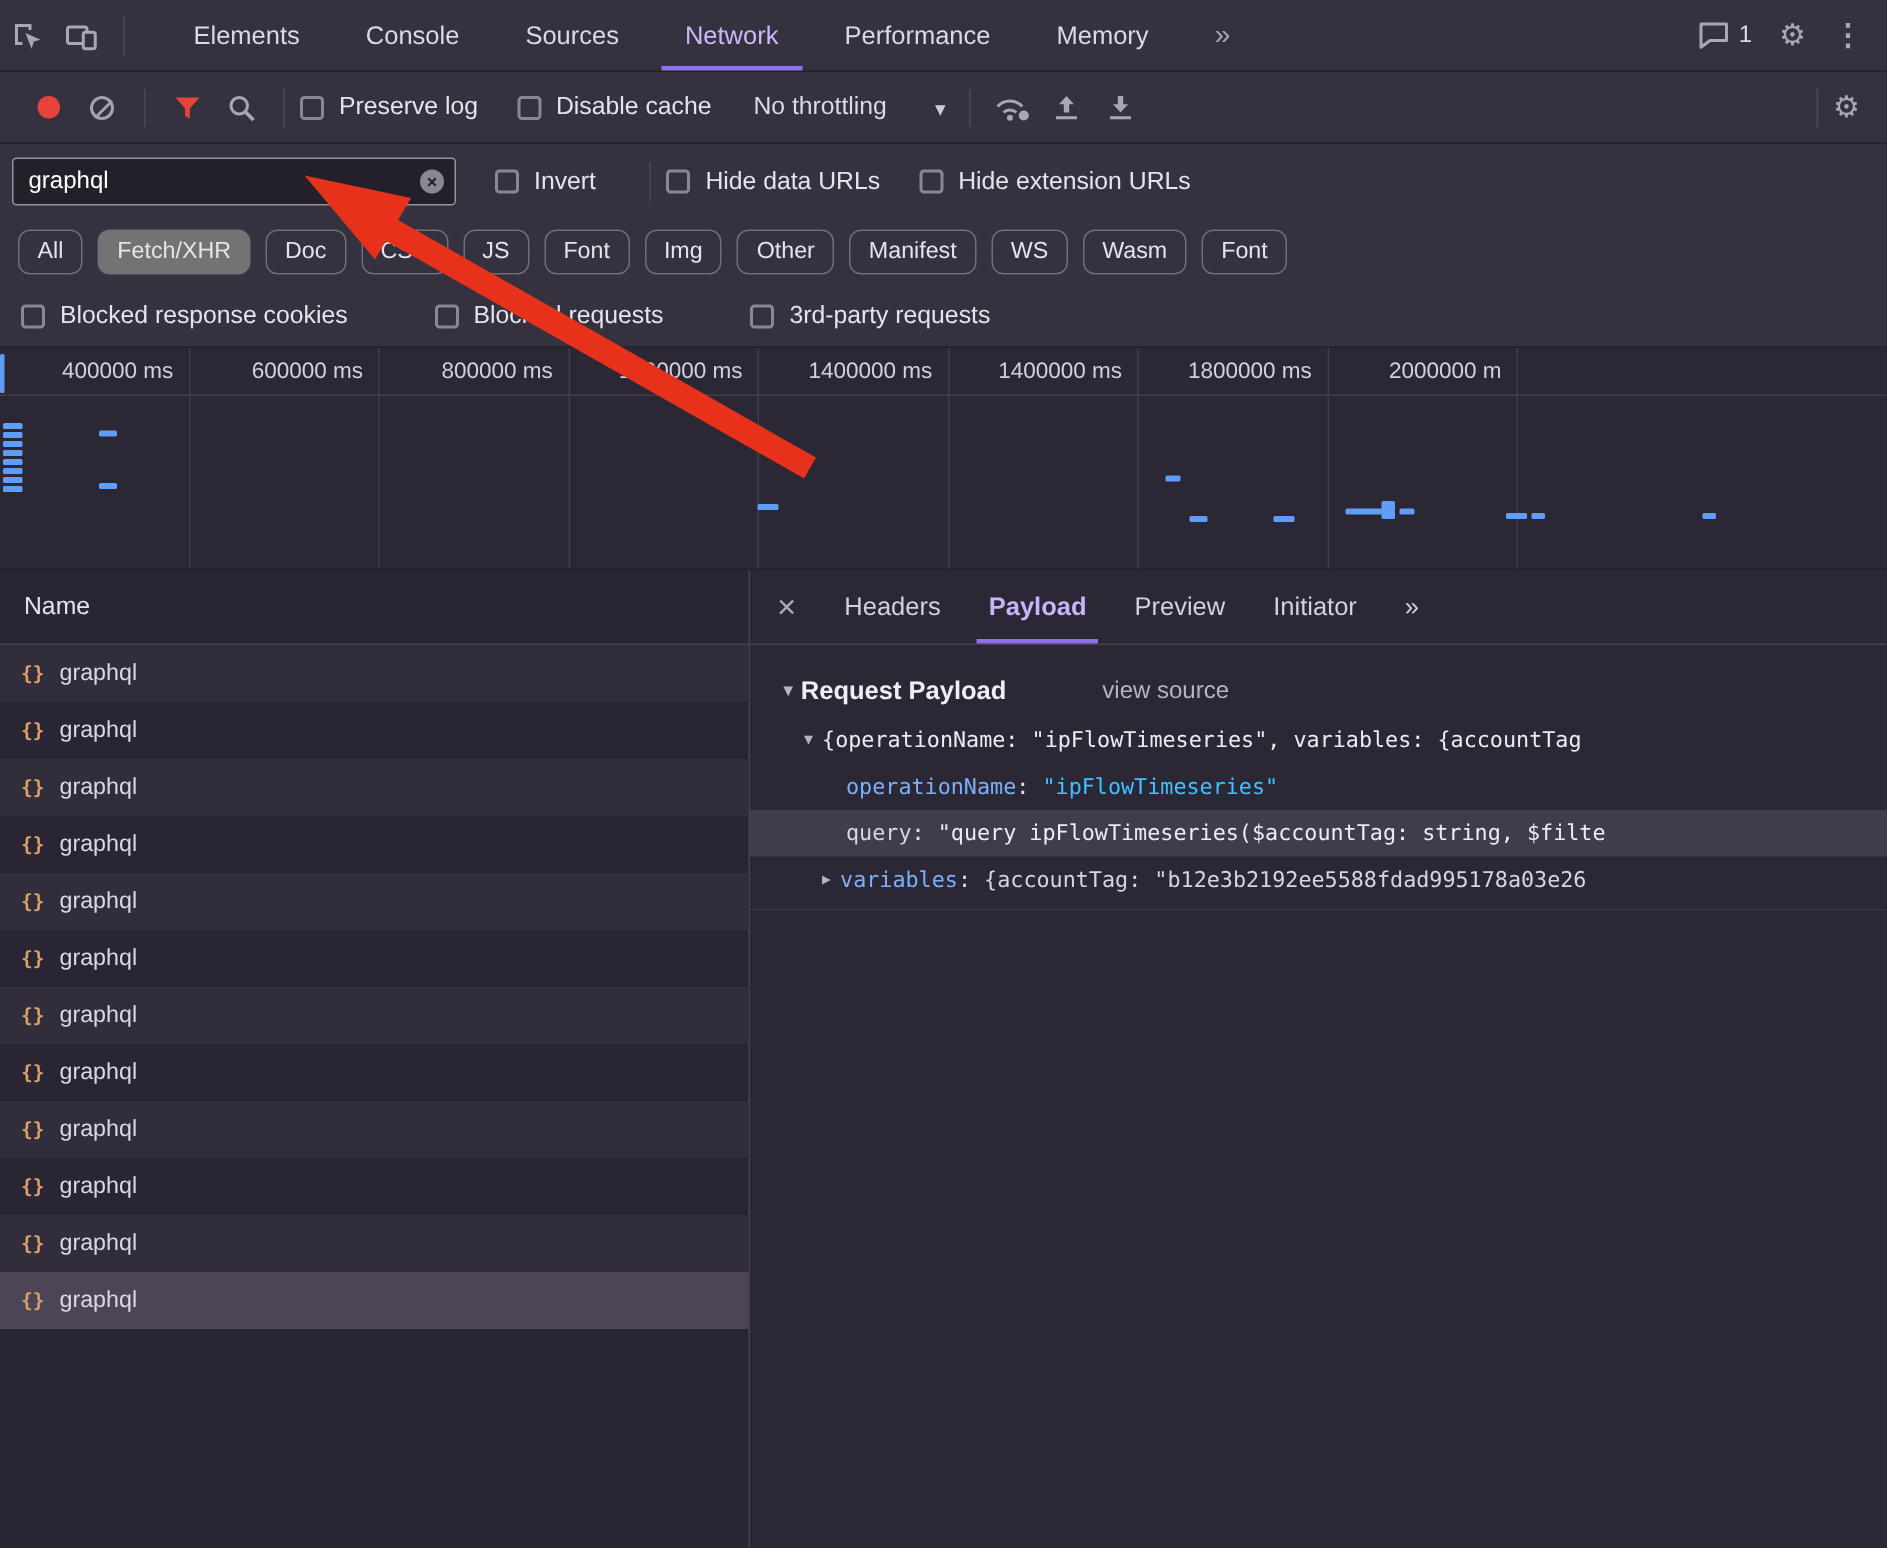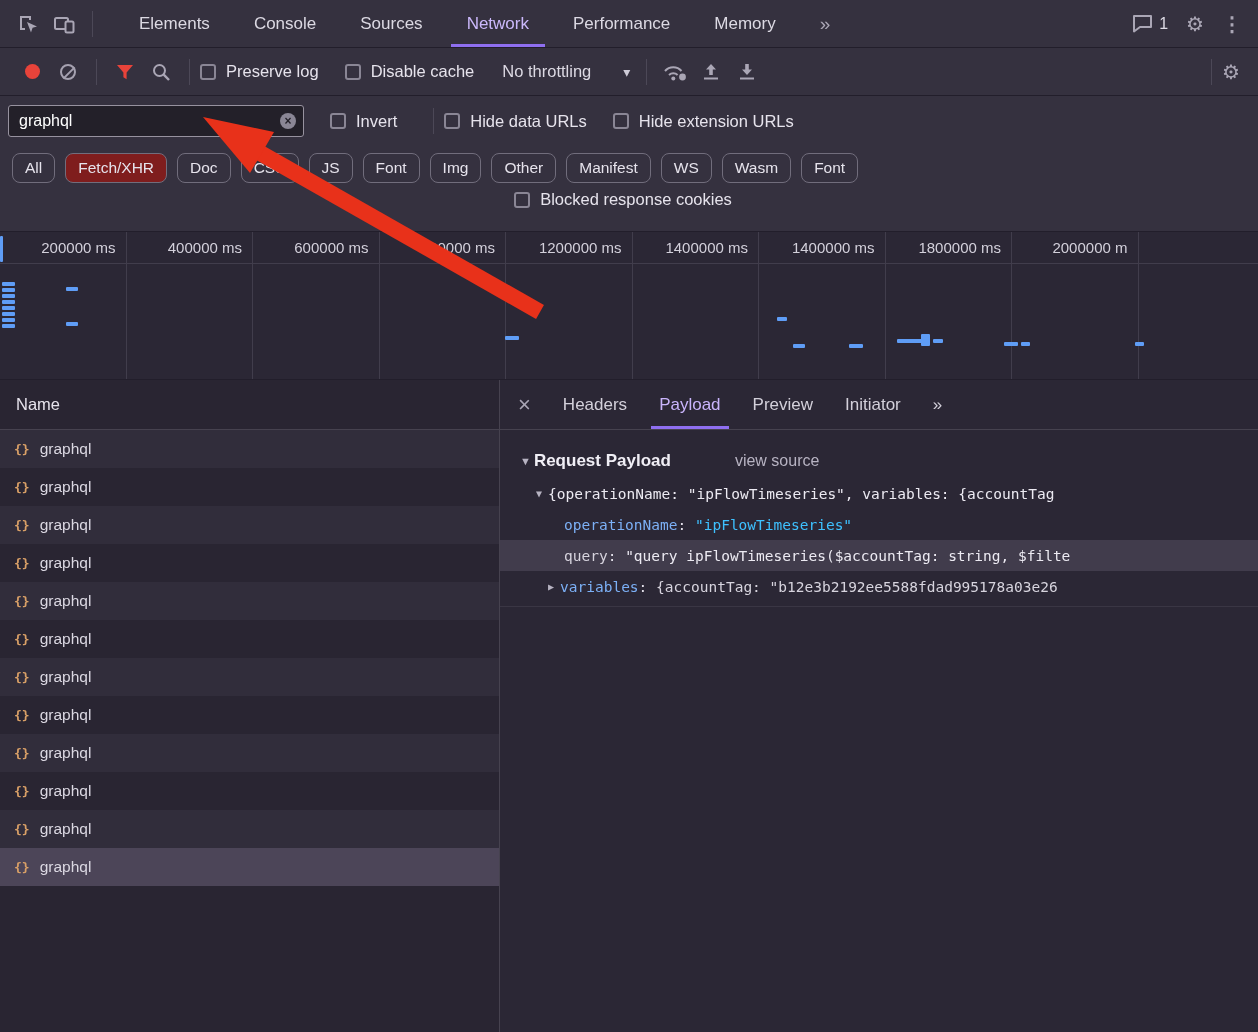--- a/index.html
+++ b/index.html
@@ -7,21 +7,21 @@
   body {
     width:1258px; height:1032px; overflow:hidden; position:relative;
     background:#2b2735; color:#dcd9e3;
     font-family:"Liberation Sans", sans-serif;
   }
   .bar { background:#35313f; }
   .vdiv { width:1px; height:26px; background:#4c4857; margin:0 10px; flex:none; }
   .icon-btn { width:36px; height:36px; display:flex; align-items:center; justify-content:center; flex:none; }
 
   
-  .topbar { height:48px; display:flex; align-items:center; border-bottom:1px solid #221e2b; padding-left:10px; }
+  .topbar { height:48px; display:flex; align-items:center; border-bottom:1px solid #221e2b; }
   .top-tabs { display:flex; height:100%; margin-left:14px; }
   .top-tab { padding:0 22px; display:flex; align-items:center; font-size:17px; color:#dcd9e3; position:relative; cursor:default; }
   .top-tab.active { color:#cbb8fb; }
   .top-tab.active::after { content:""; position:absolute; left:6px; right:6px; bottom:0; height:3px; background:#8f6ff0; }
   .chevrons { color:#aaa6b5; font-size:19px; letter-spacing:-2px; }
   .top-right { margin-left:auto; display:flex; align-items:center; gap:18px; padding-right:16px; }
   .msg-group { display:flex; align-items:center; gap:6px; color:#dcd9e3; font-size:16px; }
   .glyph { color:#aaa6b5; font-size:20px; line-height:1; }
 
   
@@ -40,24 +40,24 @@
   .filter-wrap { position:relative; margin-right:26px; }
   .filter-input { width:296px; height:32px; background:#232029; border:1px solid #97929f; border-radius:3px;
     color:#fff; font-size:16px; padding:0 30px 0 10px; font-family:"Liberation Sans",sans-serif; outline:none; }
   .clear-input { position:absolute; right:8px; top:8px; width:16px; height:16px; border-radius:50%;
     background:#8a8695; color:#232029; font-size:12px; font-weight:bold; display:flex; align-items:center; justify-content:center; }
 
   
   .chips-row { height:44px; display:flex; align-items:center; gap:10px; padding-left:12px; }
   .chip { height:30px; padding:0 12px; border:1px solid #716d7c; border-radius:8px; display:flex; align-items:center;
     font-size:15.5px; color:#e6e3ec; white-space:nowrap; }
-  .chip.active { background:#7f1d1d; }
-
-  
-  .blocked-row { height:42px; display:flex; align-items:center; gap:32px; padding-left:14px; border-bottom:1px solid #221e2b;flex-direction:column; }
+  .chip.active { background:#737373; }
+
+  
+  .blocked-row { height:42px; display:flex; align-items:center; gap:32px; padding-left:14px; border-bottom:1px solid #221e2b; }
 
   
   .timeline { height:148px; position:relative; background:#2b2735; border-bottom:1px solid #221e2b; overflow:hidden; }
   .timeline-cols { position:absolute; inset:0; display:grid; grid-template-columns:repeat(10,126.5px); }
   .tcol { border-right:1px solid #413d4c; position:relative; }
   .tcol span { position:absolute; top:7px; right:10px; font-size:15px; color:#d3d0db; white-space:nowrap; }
   .tick-underline { position:absolute; left:0; right:0; top:31px; height:1px; background:#413d4c; }
   .wbar { position:absolute; background:#5f9df6; border-radius:1px; }
 
   
@@ -67,21 +67,21 @@
     border-bottom:1px solid #46424f; flex:none; }
   .req-row { height:38px; display:flex; align-items:center; padding-left:14px; gap:10px; font-size:15.5px; color:#dbd8e2; flex:none; }
   .req-row.shade { background:#312d3b; }
   .req-row.selected { background:#4c4558; }
   .braces { color:#d9a067; font-family:"DejaVu Sans Mono",monospace; font-size:13px; font-weight:bold; }
 
   .right-panel { flex:1; min-width:0; display:flex; flex-direction:column; background:#2b2735; }
   .details-tabs { height:50px; display:flex; align-items:center; border-bottom:1px solid #46424f; padding-left:18px; flex:none; }
   .close-x { font-size:22px; color:#aaa6b5; margin-right:16px; line-height:1; }
   .dtab { height:100%; display:flex; align-items:center; padding:0 16px; font-size:17px; color:#d3d0da; position:relative; }
-  .dtab.active { color:#c9b4fb; }
+  .dtab.active { color:#c9b4fb;font-weight:bold; }
   .dtab.active::after { content:""; position:absolute; left:8px; right:8px; bottom:0; height:3px; background:#8f6ff0; }
 
   .payload { padding-top:14px; overflow:hidden; }
   .payload-header { display:flex; align-items:center; height:34px; padding-left:20px; }
   .tri { color:#b7b3c2; font-size:11px; margin-right:3px; }
   .ph-title { font-weight:bold; font-size:17px; color:#f0eef5; }
   .view-source { margin-left:64px; color:#b7b3c2; font-size:16px; }
   .tree { font-family:"DejaVu Sans Mono",monospace; font-size:14.5px; color:#e2dfe9; border-bottom:1px solid #3a3644; padding-bottom:4px; }
   .tree-row { height:31px; display:flex; align-items:center; white-space:nowrap; overflow:hidden; }
   .tree-row .tri { font-size:10px; margin-right:6px; }
@@ -240,23 +240,20 @@
     <span>Blocked requests</span>
   </span>
   <span class="chk-group">
     <span class="checkbox"></span>
     <span>3rd-party requests</span>
   </span>
 </div>
 
 <div class="timeline">
   <div class="timeline-cols">
-    <div class="tcol">
-        <span>200000 ms</span>
-      </div>
     <div class="tcol">
         <span>400000 ms</span>
       </div>
     <div class="tcol">
         <span>600000 ms</span>
       </div>
     <div class="tcol">
         <span>800000 ms</span>
       </div>
     <div class="tcol">

